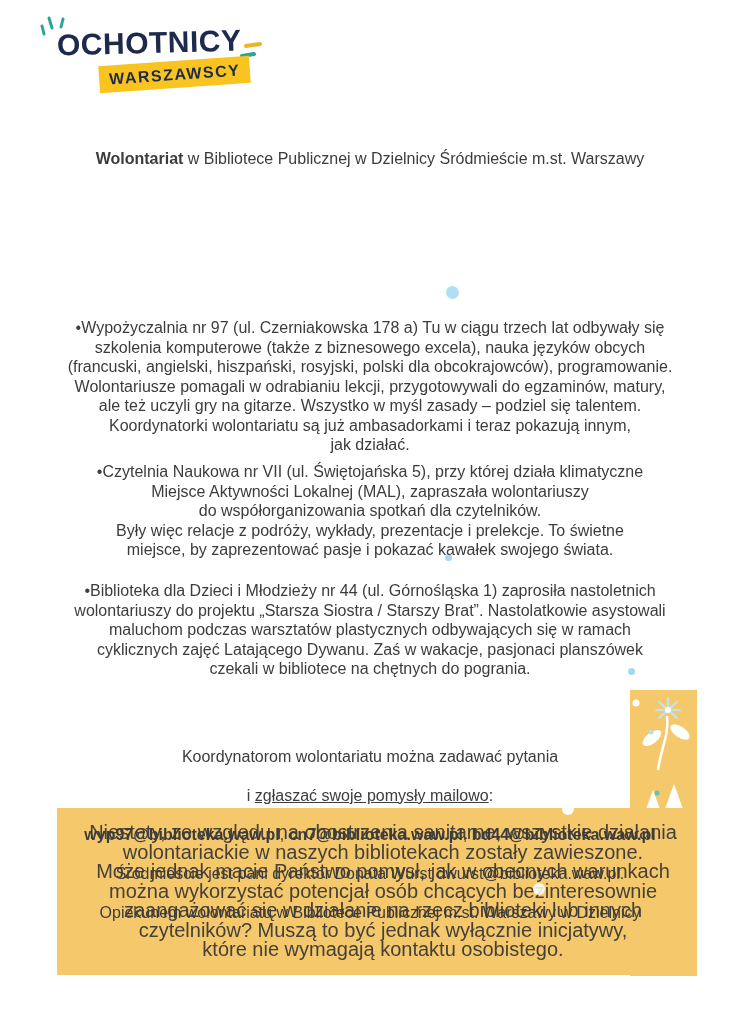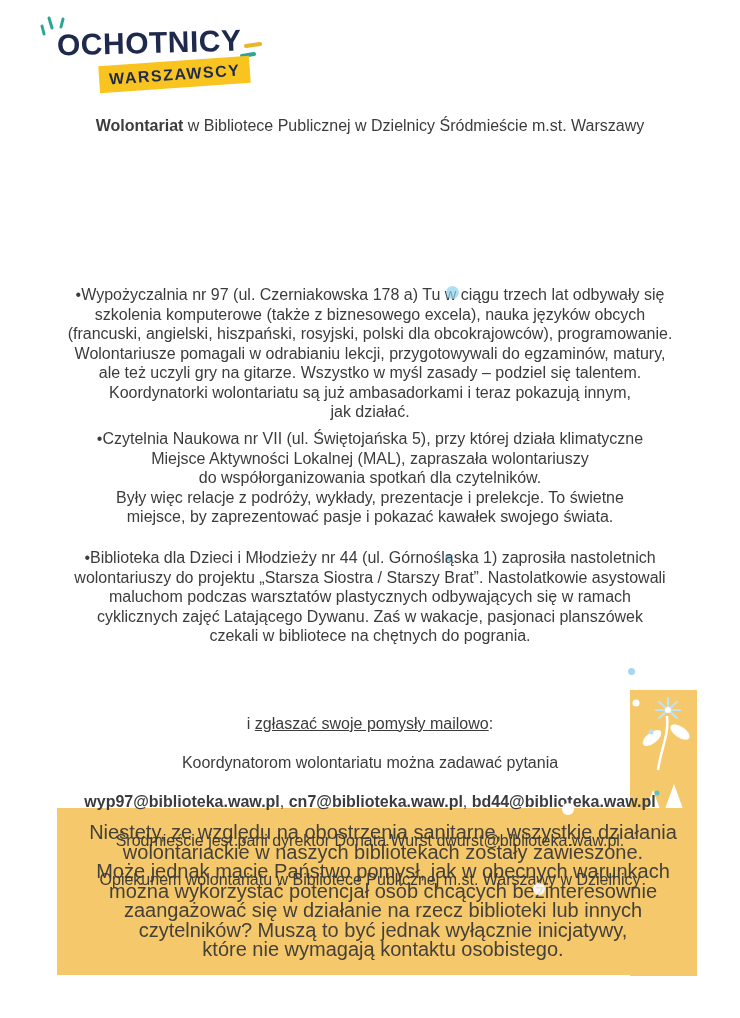--- a/index.html
+++ b/index.html
@@ -25,21 +25,21 @@
     background:#f9c41f;color:#1e2a4c;
     font-size:16px;font-weight:800;letter-spacing:1.5px;
     padding:5px 10px 4px 10px;transform:rotate(-4deg);white-space:nowrap;
   }
   .logo-dashes{position:absolute;left:238px;top:38px;}
 
   
   .tblock{
     position:absolute;left:8px;right:8px;
     text-align:center;font-size:16px;line-height:19.5px;
-    white-space:pre-line;z-index:2;
+    white-space:pre-line;z-index:2;margin-top:33px;
   }
   .heading{top:116px;}
   .intro{top:152px;}
   .branches{top:235px;}
   .b1{top:285px;}
   .b2{top:429px;}
   .b3{top:548px;}
   .contact{top:694px;}
   b{font-weight:bold;}
   .u{text-decoration:underline;}
@@ -145,20 +145,20 @@
 do współorganizowania spotkań dla czytelników.
 Były więc relacje z podróży, wykłady, prezentacje i prelekcje. To świetne
 miejsce, by zaprezentować pasje i pokazać kawałek swojego świata.</div>
   <div class="tblock b3">•Biblioteka dla Dzieci i Młodzieży nr 44 (ul. Górnośląska 1) zaprosiła nastoletnich
 wolontariuszy do projektu „Starsza Siostra / Starszy Brat”. Nastolatkowie asystowali
 maluchom podczas warsztatów plastycznych odbywających się w ramach
 cyklicznych zajęć Latającego Dywanu. Zaś w wakacje, pasjonaci planszówek
 czekali w bibliotece na chętnych do pogrania.</div>
 
   <div class="tblock contact">
+    <div>Koordynatorom wolontariatu można zadawać pytania</div>
     <div><span>i </span><span class="u">zgłaszać swoje pomysły mailowo</span><span>:</span></div>
-    <div>Koordynatorom wolontariatu można zadawać pytania</div>
     <div><b>wyp97@biblioteka.waw.pl</b><span>, </span><b>cn7@biblioteka.waw.pl</b><span>, </span><b>bd44@biblioteka.waw.pl</b></div>
     <div>Śródmieście jest pani dyrektor Donata Wurst  dwurst@biblioteka.waw.pl.</div>
     <div>Opiekunem wolontariatu w Bibliotece Publicznej m.st. Warszawy w Dzielnicy</div>
   </div>
 
 </div>
 
 </body></html>

